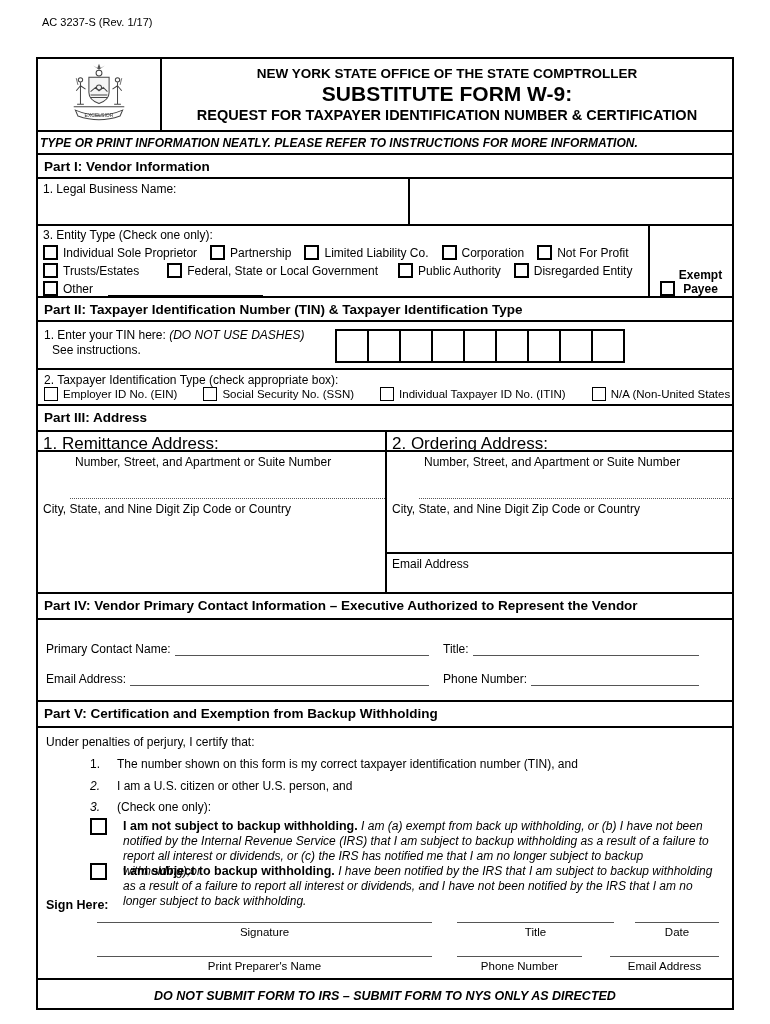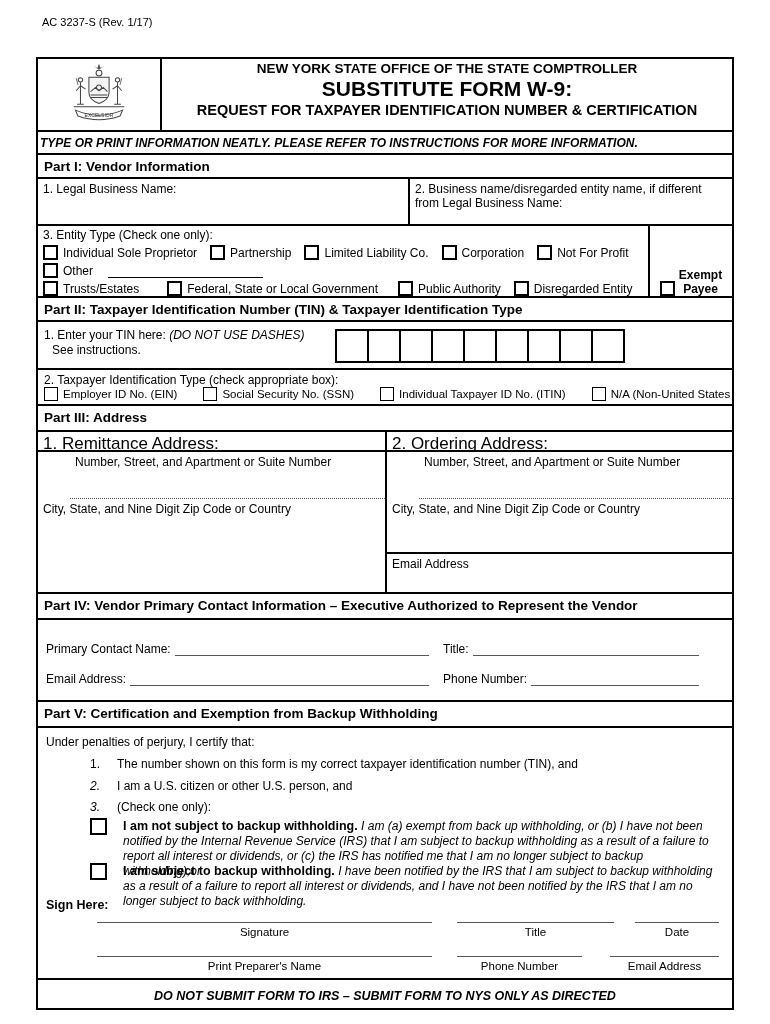--- a/index.html
+++ b/index.html
@@ -13,21 +13,21 @@
   .form {
     position:absolute; left:36px; top:57px; width:698px; height:953px;
     border:2px solid #000;
   }
   .row { position:relative; border-bottom:2px solid #000; overflow:hidden; }
   .row:last-child { border-bottom:none; }
 
   
   .hdr { display:flex; height:73px; }
   .logo-cell { width:124px; border-right:2px solid #000; display:flex; align-items:center; justify-content:center; }
-  .title-cell { flex:1; display:flex; flex-direction:column; align-items:center; justify-content:flex-start; text-align:center; padding:2px 8px; }
+  .title-cell { flex:1; display:flex; flex-direction:column; align-items:center; justify-content:center; text-align:center; padding:2px 8px; }
   .t1 { font-size:13.5px; font-weight:bold; }
   .t2 { font-size:21px; font-weight:bold; margin:1px 0; }
   .t3 { font-size:14.5px; font-weight:bold; }
 
   .instr { height:23px; font-size:12px; font-weight:bold; font-style:italic; padding:4px 2px; }
 
   .part-hdr { font-size:13.5px; font-weight:bold; padding:4px 6px; }
   .ph { height:24px; }
 
   .name-row { height:47px; display:flex; }
@@ -134,23 +134,20 @@
   </div>
 
   <div class="row instr">TYPE OR PRINT INFORMATION NEATLY.  PLEASE REFER TO INSTRUCTIONS FOR MORE INFORMATION.</div>
 
   <div class="row ph part-hdr">Part I: Vendor Information</div>
 
   <div class="row name-row">
     <div class="cell-l">
       <span>1. Legal Business Name:</span>
     </div>
-    <div class="cell-r">
-      <span>2. Business name/disregarded entity name, if different from Legal Business Name:</span>
-    </div>
   </div>
 
   <div class="row entity-row">
     <div class="entity-main">
       <div>3. Entity Type (Check one only):</div>
       <div class="entity-line">
         <span class="grp">
             <span class="cb"></span>
             <span>Individual Sole Proprietor</span>
           </span>
@@ -165,43 +162,43 @@
         <span class="grp">
             <span class="cb"></span>
             <span>Corporation</span>
           </span>
         <span class="grp">
             <span class="cb"></span>
             <span>Not For Profit</span>
           </span>
       </div>
       <div class="entity-line">
+        <span class="grp" style="margin-right:28px">
+            <span class="cb"></span>
+            <span>Trusts/Estates</span>
+          </span>
+        <span class="grp" style="margin-right:20px">
+            <span class="cb"></span>
+            <span>Federal, State or Local Government</span>
+          </span>
+        <span class="grp">
+            <span class="cb"></span>
+            <span>Public Authority</span>
+          </span>
+        <span class="grp">
+            <span class="cb"></span>
+            <span>Disregarded Entity</span>
+          </span>
+      </div>
+      <div class="entity-line">
         <span class="grp">
             <span class="cb"></span>
             <span>Other</span>
           </span>
         <span class="blank" style="flex:none;width:155px;margin-left:2px;border-bottom-color:#000"></span>
-      </div>
-      <div class="entity-line">
-        <span class="grp" style="margin-right:28px">
-            <span class="cb"></span>
-            <span>Trusts/Estates</span>
-          </span>
-        <span class="grp" style="margin-right:20px">
-            <span class="cb"></span>
-            <span>Federal, State or Local Government</span>
-          </span>
-        <span class="grp">
-            <span class="cb"></span>
-            <span>Public Authority</span>
-          </span>
-        <span class="grp">
-            <span class="cb"></span>
-            <span>Disregarded Entity</span>
-          </span>
       </div>
     </div>
     <div class="exempt-cell">
       <span class="cb"></span>
       <span class="exempt-txt">
         <span>Exempt</span><br>
         <span>Payee</span>
       </span>
     </div>
   </div>

